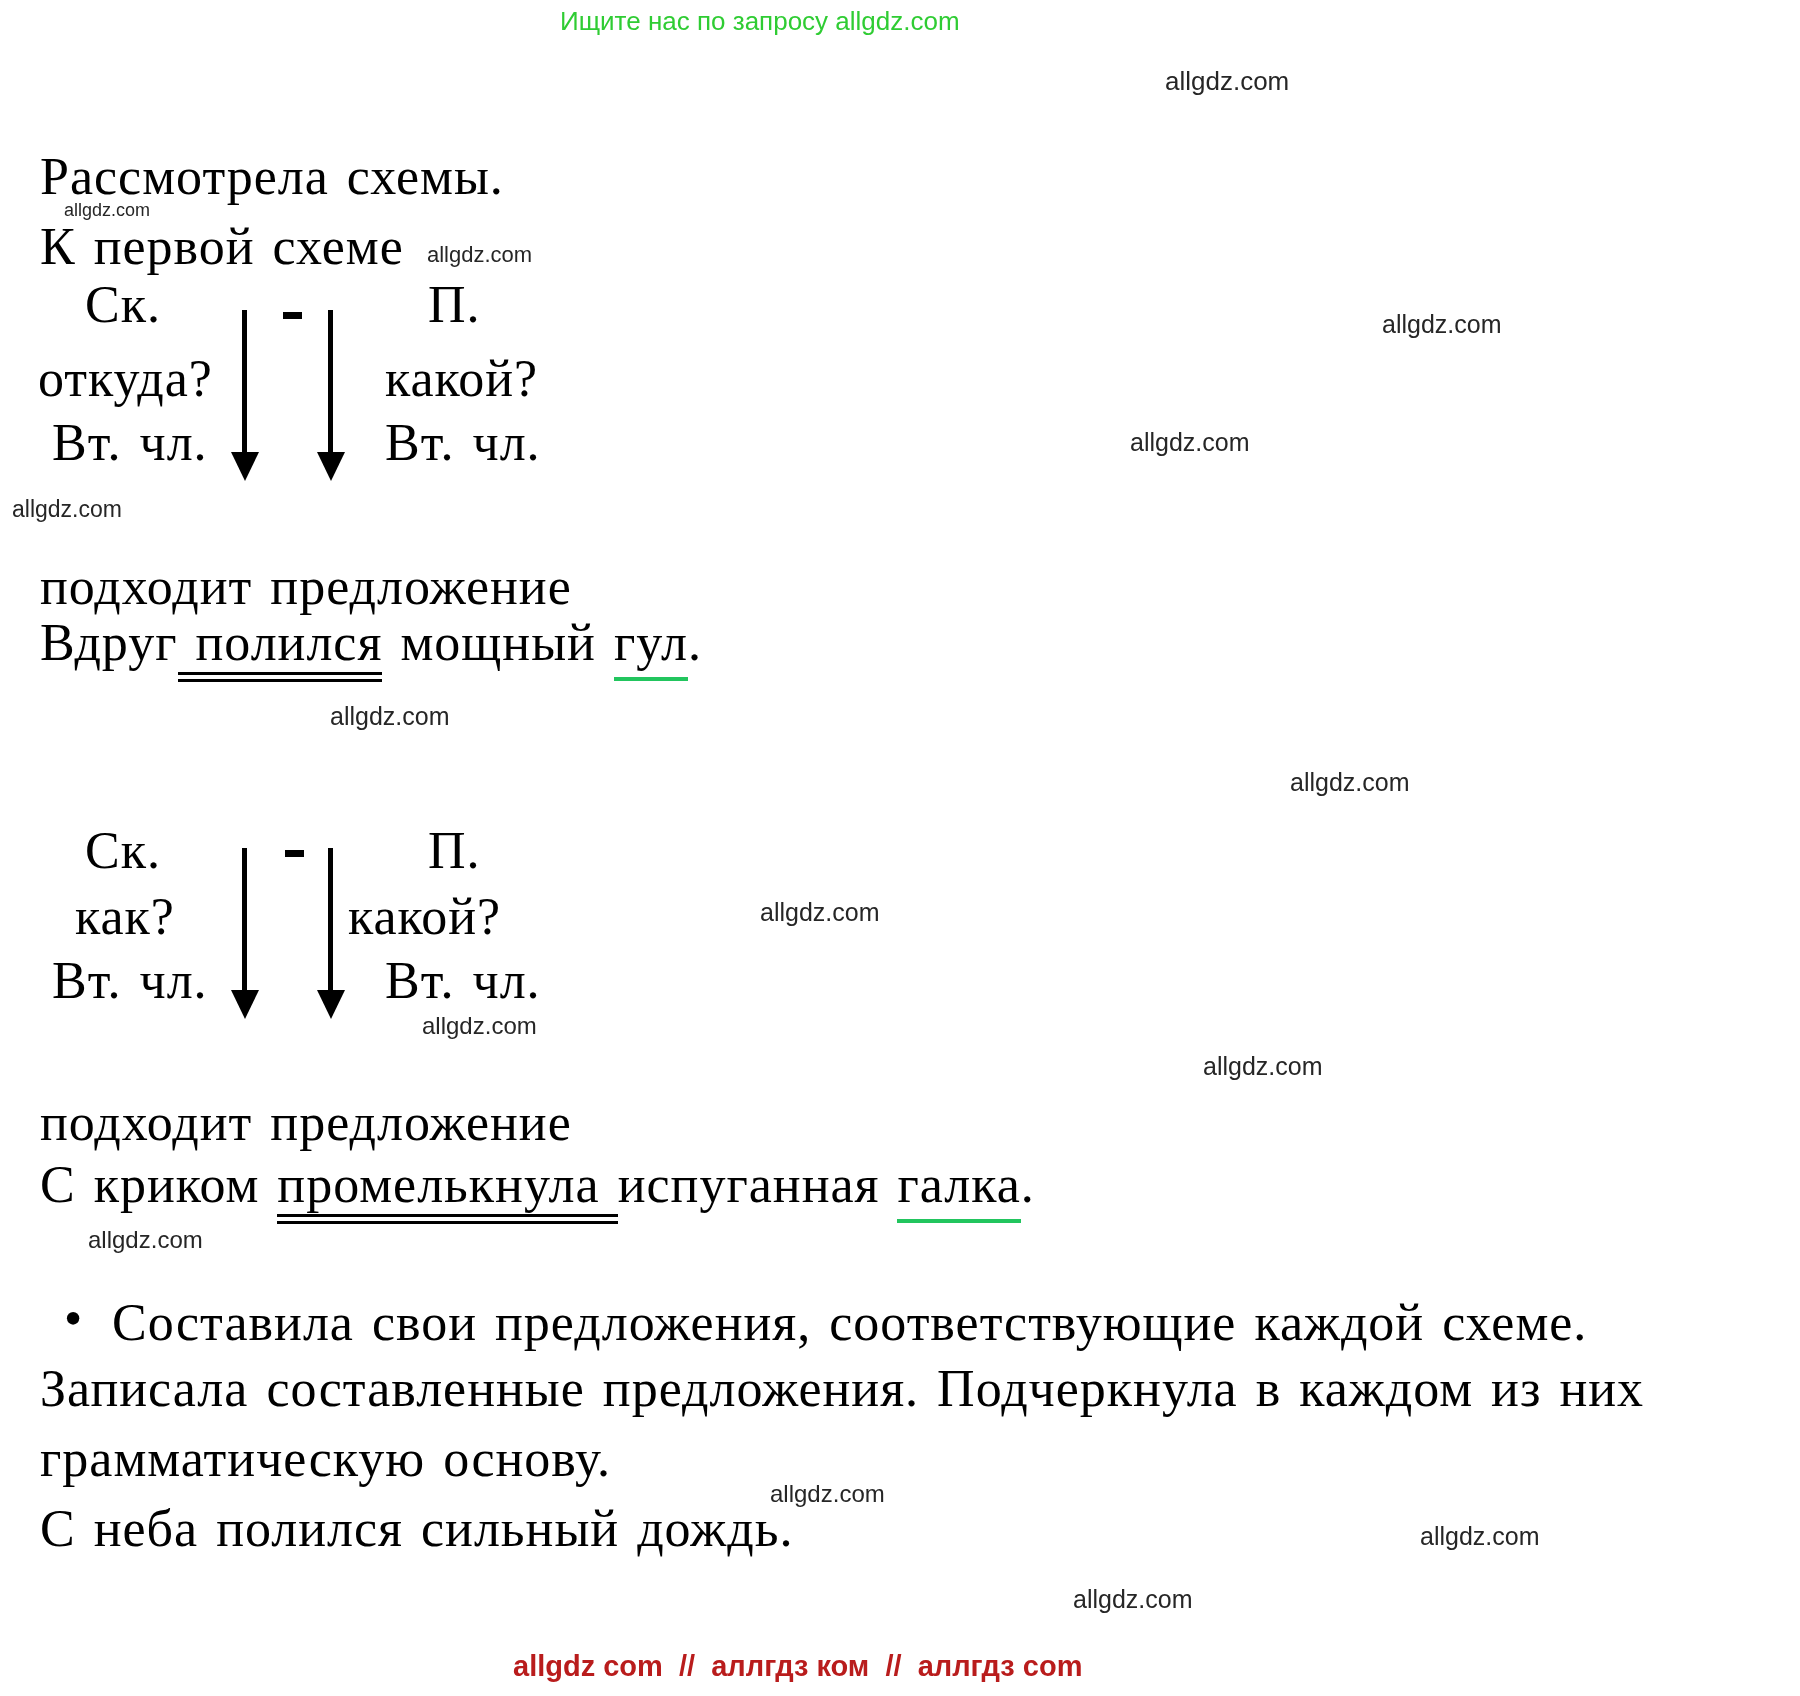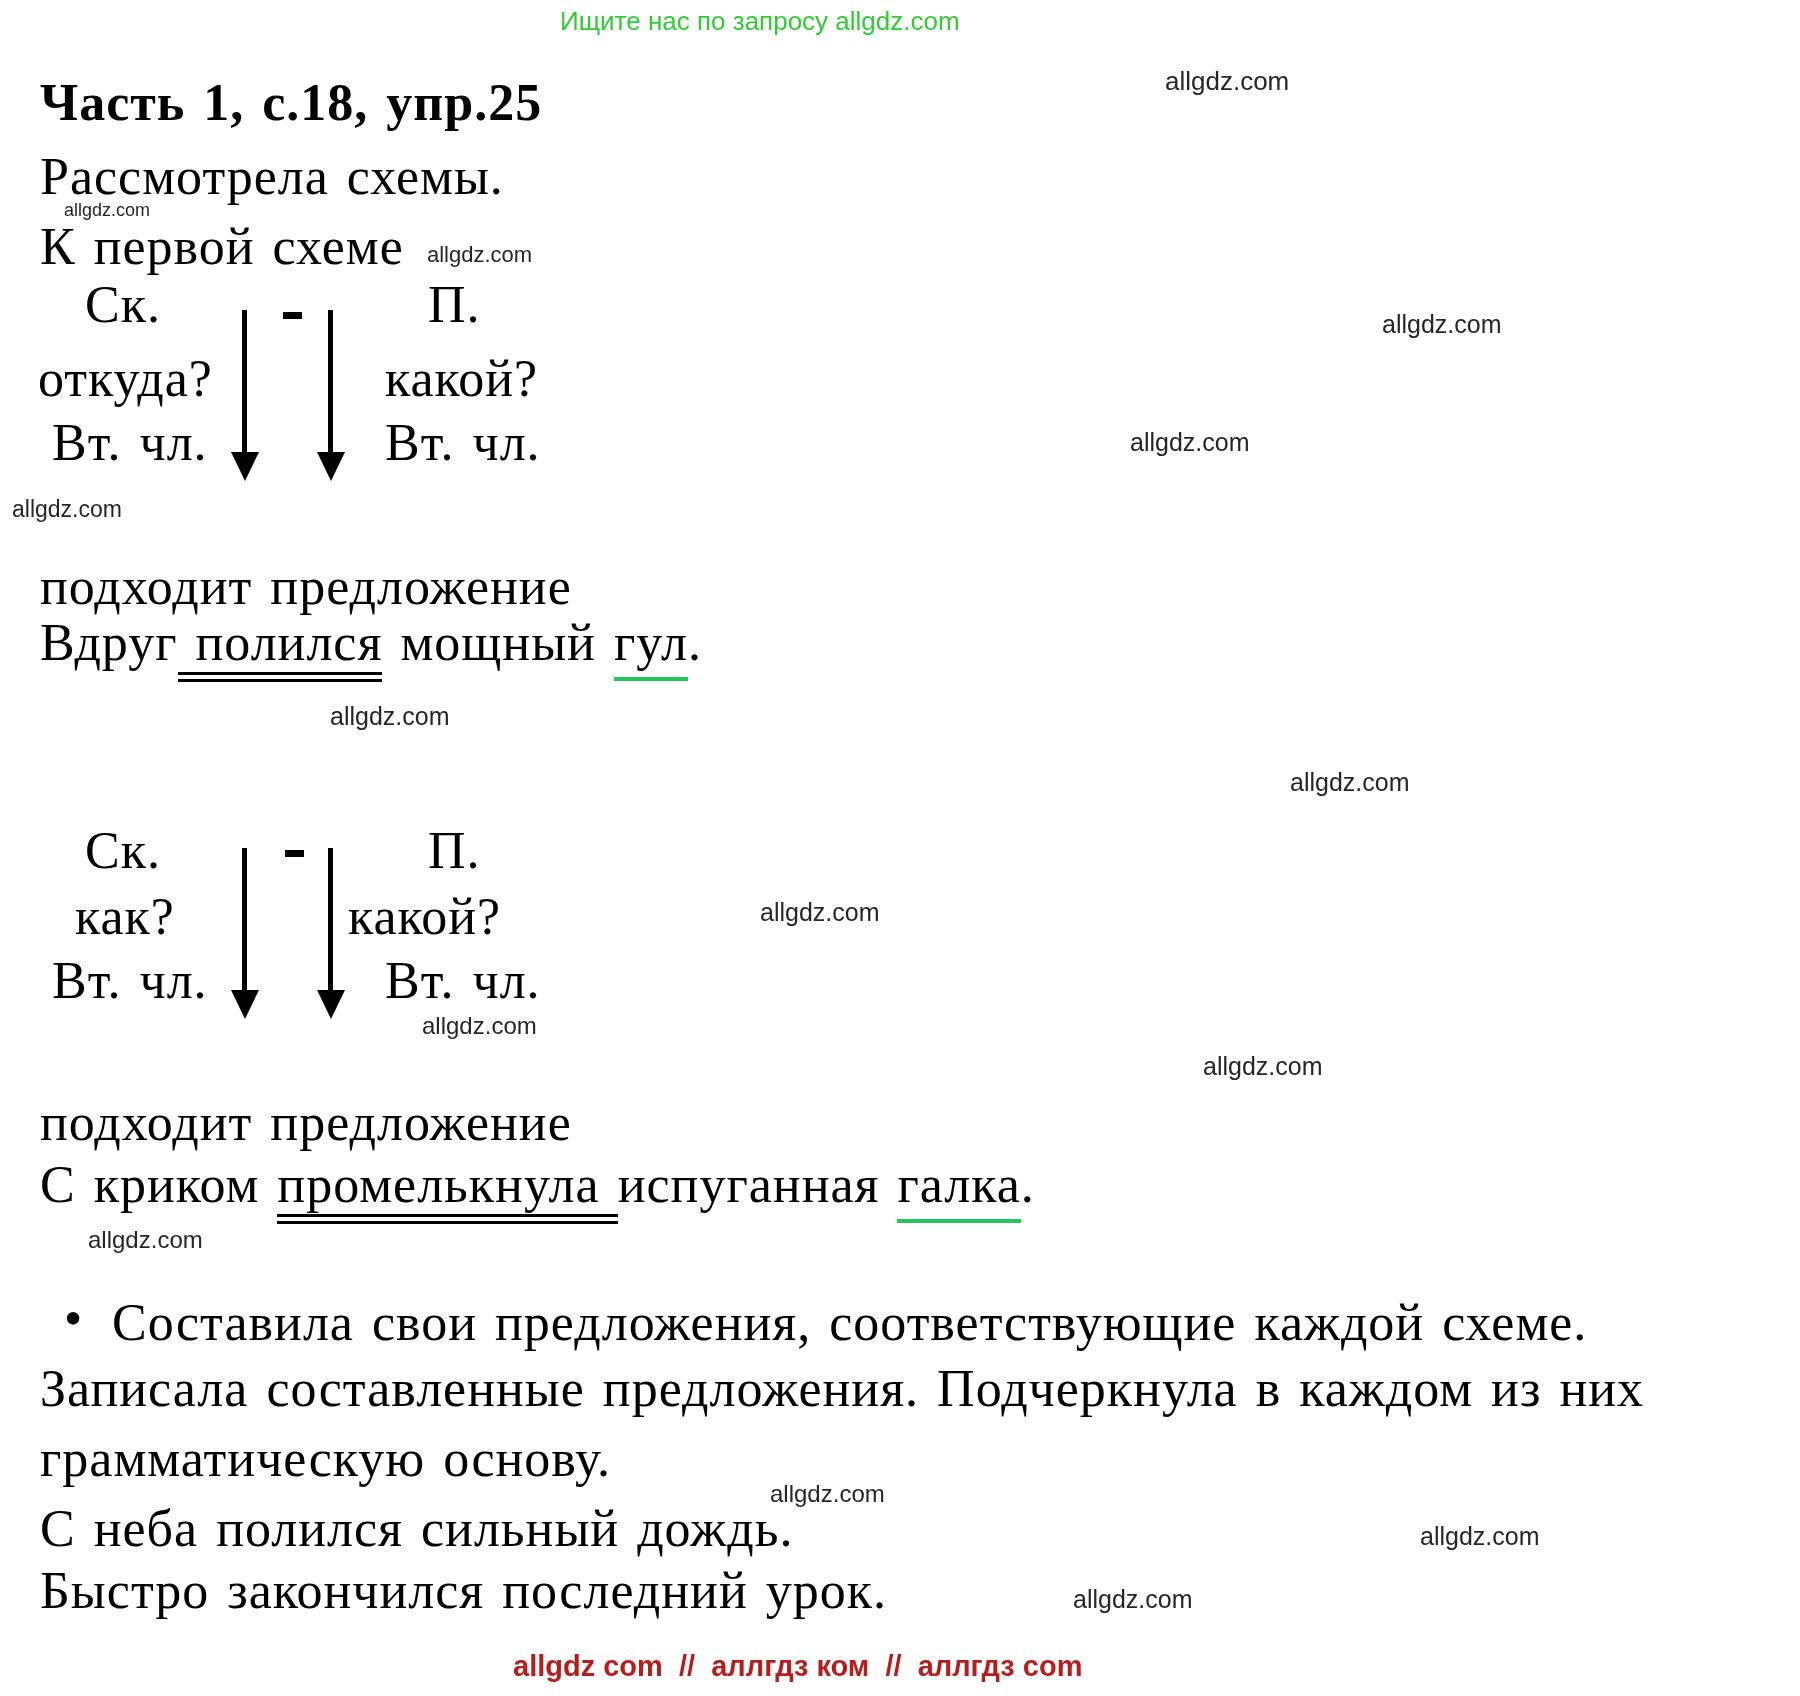--- a/index.html
+++ b/index.html
@@ -69,21 +69,20 @@
       <span class="wm" style="left: 1290px; top: 768px; font-size: 25px;">allgdz.com</span>
       <span class="wm" style="left: 760px; top: 898px; font-size: 25px;">allgdz.com</span>
       <span class="wm" style="left: 422px; top: 1012px; font-size: 24px;">allgdz.com</span>
       <span class="wm" style="left: 1203px; top: 1052px; font-size: 25px;">allgdz.com</span>
       <span class="wm" style="left: 88px; top: 1226px; font-size: 24px;">allgdz.com</span>
       <span class="wm" style="left: 770px; top: 1480px; font-size: 24px;">allgdz.com</span>
       <span class="wm" style="left: 1420px; top: 1522px; font-size: 25px;">allgdz.com</span>
       <span class="wm" style="left: 1073px; top: 1585px; font-size: 25px;">allgdz.com</span>
     </div>
 
-  <div class="t bold" style="left:40px;top:76px;">Часть 1, с.18, упр.25</div>
   <div class="t" style="left:40px;top:150px;">Рассмотрела схемы.</div>
 
   <div class="t" style="left:40px;top:220px;">К первой схеме</div>
 
   <div class="t" style="left:85px;top:278px;">Ск.</div>
   <div class="dashbar" style="left:283px;top:312px;"></div>
   <div class="t" style="left:428px;top:278px;">П.</div>
 
   <div class="arrow" style="left:231px;top:310px;">
     <div class="shaft" style="height:144px;"></div>
@@ -125,17 +124,16 @@
   <div class="t" style="left:40px;top:1096px;">подходит предложение</div>
 
   <div class="t" style="left:40px;top:1158px;"><span>С криком </span><span class="u2">промелькнула </span><span>испуганная </span><span class="u1">галка</span><span>.</span></div>
 
   <div class="t" style="left:64px;top:1292px;">•</div>
   <div class="t" style="left:112px;top:1296px;">Составила свои предложения, соответствующие каждой схеме.</div>
   <div class="t" style="left:40px;top:1362px;">Записала составленные предложения. Подчеркнула в каждом из них</div>
   <div class="t" style="left:40px;top:1432px;">грамматическую основу.</div>
 
   <div class="t" style="left:40px;top:1502px;">С неба полился сильный дождь.</div>
-  <div class="t" style="left:40px;top:1564px;">Быстро закончился последний урок.</div>
 
   <div class="footer" style="color: #b91c1c; font-weight: bold;">allgdz com  //  аллгдз ком  //  аллгдз com</div>
 
 </div>
 
 </body></html>

